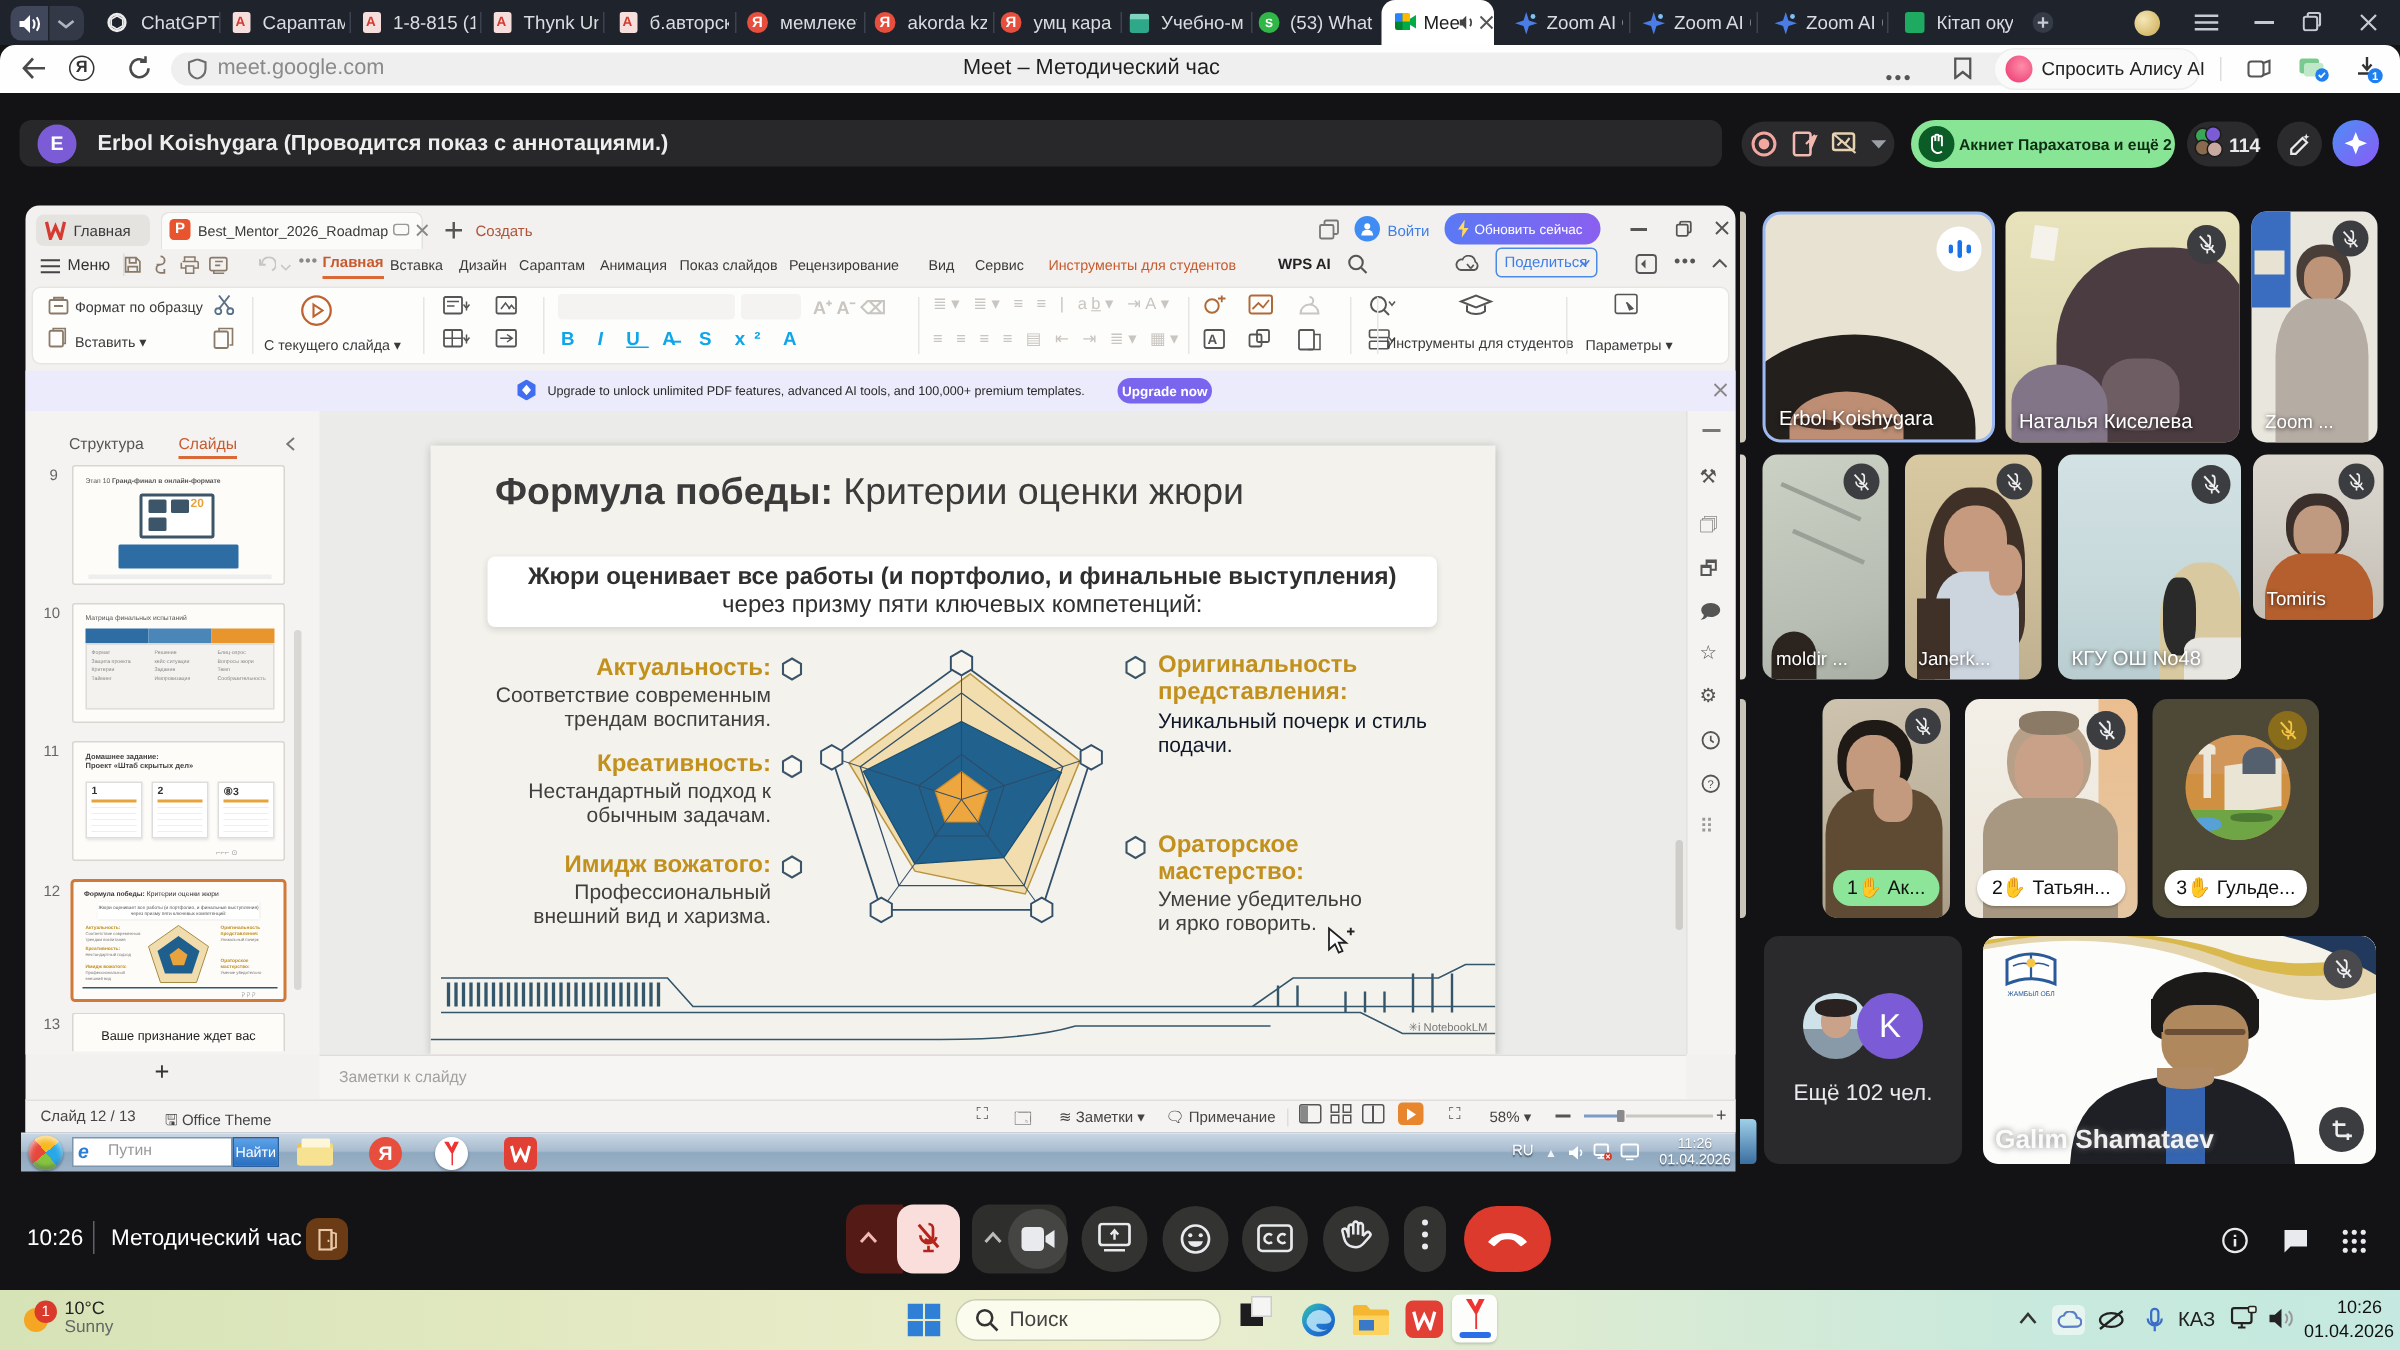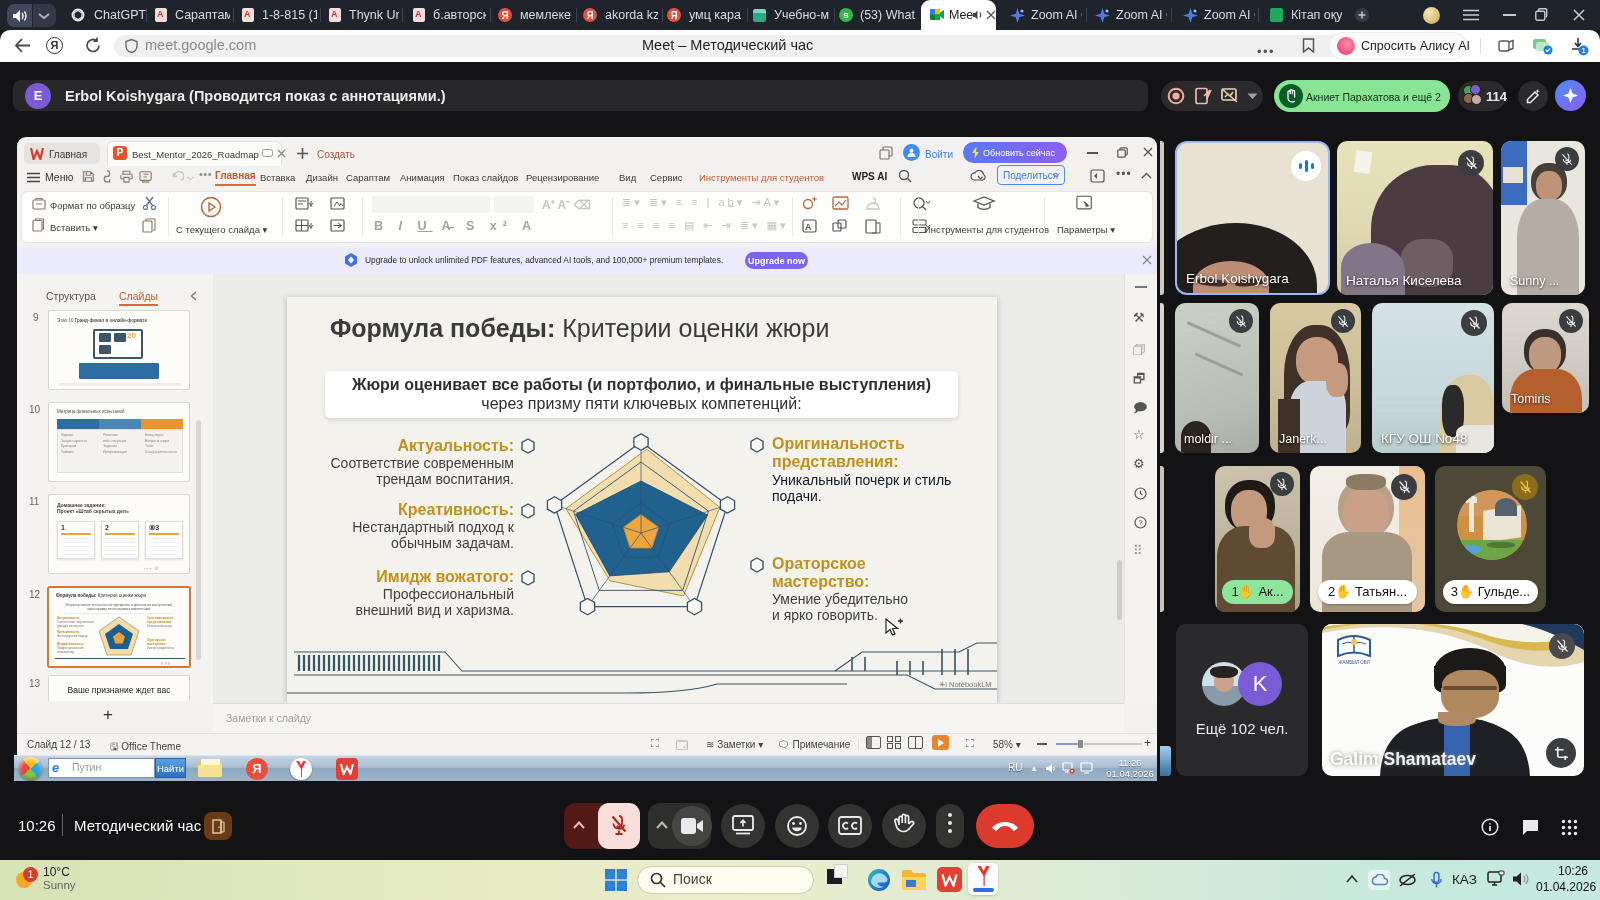--- a/index.html
+++ b/index.html
@@ -171,21 +171,21 @@
         <path d="M4 9 l3-3 2 2 3-4 M1 1 l15 13" stroke="#e6d2b0" stroke-width="1.5" fill="none"></path>
       </svg>
     <svg class="abs" style="left:1247px;top:93px;" width="11" height="7" viewBox="0 0 11 7">
         <path d="M0.5 0.5 L5.5 6 L10.5 0.5z" fill="#9aa0a6"></path>
       </svg>
     <div class="abs" style="left:1274px;top:80px;width:176px;height:32px;background:#88e596;border-radius:16px;"></div>
     <div class="abs" style="left:1279px;top:84px;width:24px;height:24px;border-radius:50%;background:#0b5c27;"></div>
     <svg class="abs" style="left:1285px;top:89px;" width="13" height="14" viewBox="0 0 13 14">
         <path d="M3 6 V3 a1.1 1.1 0 0 1 2.2 0 M5.2 5 V1.8 a1.1 1.1 0 0 1 2.2 0 M7.4 5.2 V2.6 a1.1 1.1 0 0 1 2.2 0 V8.5 M3 6 v3.5 a4 4 0 0 0 6.6 2.5" fill="none" stroke="#fff" stroke-width="1.3"></path>
       </svg>
-    <div class="abs" style="left:1306px;top:91px;color:#0d2e13;font-size:10.5px;font-weight:normal;">Акниет Парахатова и ещё 2</div>
+    <div class="abs" style="left:1306px;top:91px;color:#0d2e13;font-size:10.5px;font-weight:bold;">Акниет Парахатова и ещё 2</div>
     <div class="abs" style="left:1458px;top:81px;width:48px;height:30px;background:#2b2b2d;border-radius:15px;"></div>
     <div class="abs" style="left:1463px;top:85px;width:11px;height:11px;border-radius:50%;background:#3aa757;border:1px solid #1c1c1c;"></div>
     <div class="abs" style="left:1470px;top:84px;width:11px;height:11px;border-radius:50%;background:#7c5cd6;border:1px solid #1c1c1c;"></div>
     <div class="abs" style="left:1463px;top:93px;width:11px;height:11px;border-radius:50%;background:#8a6a4f;border:1px solid #1c1c1c;"></div>
     <div class="abs" style="left:1471px;top:94px;width:11px;height:11px;border-radius:50%;background:#c9a8a0;border:1px solid #1c1c1c;"></div>
     <div class="abs" style="left:1486px;top:89px;color:#e8eaed;font-size:13px;font-weight:bold;">114</div>
     <div class="abs" style="left:1518px;top:81px;width:30px;height:30px;background:#2b2b2d;border-radius:50%;"></div>
     <svg class="abs" style="left:1525px;top:88px;" width="17" height="17" viewBox="0 0 17 17">
         <path d="M10 4 L13 7 5.5 14.5 2.5 14.5 2.5 11.5z" fill="none" stroke="#e8eaed" stroke-width="1.5"></path>
         <path d="M12.5 1 l0.6 1.6 1.6 0.6 -1.6 0.6 -0.6 1.6 -0.6 -1.6 -1.6 -0.6 1.6 -0.6z" fill="#e8eaed"></path>
@@ -342,21 +342,21 @@
         <path d="M4 9 l3-4 3 4 M9 9 l2-2.5 2 2.5" stroke="#555" stroke-width="1" fill="none"></path>
       </svg>
     <svg class="abs" style="left:330px;top:219px;" width="20" height="14" viewBox="0 0 20 14">
         <rect x="1" y="1" width="13" height="11" rx="1" fill="none" stroke="#555" stroke-width="1.2"></rect>
         <path d="M3.5 6.5 h8 M8 4 l3.5 2.5 L8 9" stroke="#555" stroke-width="1" fill="none"></path>
       </svg>
     <div class="abs" style="left:362px;top:198px;width:1px;height:38px;background:#e8e6e3;"></div>
     <div class="abs" style="left:372px;top:196px;width:118px;height:17px;background:#f4f3f1;border-radius:3px;"></div>
     <div class="abs" style="left:494px;top:196px;width:40px;height:17px;background:#f4f3f1;border-radius:3px;"></div>
     <div class="abs" style="left:542px;top:196px;color:#c9c5c0;font-size:12px;font-weight:bold;">A⁺ A⁻ ⌫</div>
-    <div class="abs" style="left:374px;top:219px;color:#a3a3a3;font-size:12.5px;font-weight:bold;letter-spacing:6px;">B <i>I</i> <u>U</u> A̶ S x² A</div>
+    <div class="abs" style="left:374px;top:219px;color:#0ea5e9;font-size:12.5px;font-weight:bold;letter-spacing:6px;">B <i>I</i> <u>U</u> A̶ S x² A</div>
     <div class="abs" style="left:612px;top:198px;width:1px;height:38px;background:#e8e6e3;"></div>
     <div class="abs" style="left:622px;top:196px;color:#c9c5c0;font-size:11px;letter-spacing:3px;">≣▾ ≣▾ ≡ ≡ | ab̲▾ ⇥A▾</div>
     <div class="abs" style="left:622px;top:219px;color:#c9c5c0;font-size:11px;letter-spacing:3px;">≡ ≡ ≡ ≡ ▤ ⇤ ⇥ ≣▾ ▦▾</div>
     <div class="abs" style="left:792px;top:198px;width:1px;height:38px;background:#e8e6e3;"></div>
     <svg class="abs" style="left:802px;top:196px;" width="18" height="15" viewBox="0 0 18 15">
         <circle cx="6" cy="8" r="4.5" fill="none" stroke="#b06a38" stroke-width="1.3"></circle>
         <path d="M10 3 h5 M12.5 1 v4.5" stroke="#b06a38" stroke-width="1.2"></path>
       </svg>
     <svg class="abs" style="left:832px;top:196px;" width="18" height="15" viewBox="0 0 18 15">
         <rect x="1" y="1" width="15" height="12" rx="1.5" fill="none" stroke="#b06a38" stroke-width="1.3"></rect>
@@ -696,21 +696,21 @@
       <div class="abs" style="left:2px;top:26px;width:20px;height:16px;background:#e8e2d2;"></div>
       <div class="abs" style="left:30px;top:22px;width:36px;height:38px;background:#4a3f38;border-radius:46%;"></div>
       <div class="abs" style="left:35px;top:30px;width:26px;height:30px;background:#bd9478;border-radius:45%;"></div>
       <div class="abs" style="left:16px;top:58px;width:62px;height:96px;background:#b5aca4;border-radius:40% 40% 0 0;"></div>
       <div class="micoff" style="right:6px;top:6px;width:24px;height:24px;">
           <svg width="12" height="13" viewBox="0 0 13 14">
             <path d="M6.5 1 a2 2 0 0 1 2 2 v3.2 a2 2 0 0 1 -3.6 1.2 M2.5 6.5 a4 4 0 0 0 7.9 0.8 M6.5 11 v2" stroke="#eee" stroke-width="1.2" fill="none"></path>
             <path d="M1.5 1.5 L11.5 12.5" stroke="#eee" stroke-width="1.3"></path>
           </svg>
         </div>
-      <div class="namelab" style="font-size:12.5px;">Sunny ...</div>
+      <div class="namelab" style="font-size:12.5px;">Zoom ...</div>
     </div>
 
     <div class="tile" style="left:1175px;top:303px;width:84px;height:150px;background:linear-gradient(160deg,#ccd1c5,#b7bdb2 70%,#a8aea3);">
       <div class="abs" style="left:10px;top:30px;width:58px;height:3px;background:#9aa095;transform:rotate(24deg);"></div>
       <div class="abs" style="left:18px;top:60px;width:52px;height:3px;background:#9aa095;transform:rotate(24deg);"></div>
       <div class="abs" style="left:6px;top:118px;width:30px;height:32px;background:#2c241e;border-radius:50% 50% 0 0;"></div>
       <div class="micoff" style="right:6px;top:6px;width:24px;height:24px;">
           <svg width="12" height="13" viewBox="0 0 13 14">
             <path d="M6.5 1 a2 2 0 0 1 2 2 v3.2 a2 2 0 0 1 -3.6 1.2 M2.5 6.5 a4 4 0 0 0 7.9 0.8 M6.5 11 v2" stroke="#eee" stroke-width="1.2" fill="none"></path>
             <path d="M1.5 1.5 L11.5 12.5" stroke="#eee" stroke-width="1.3"></path>

